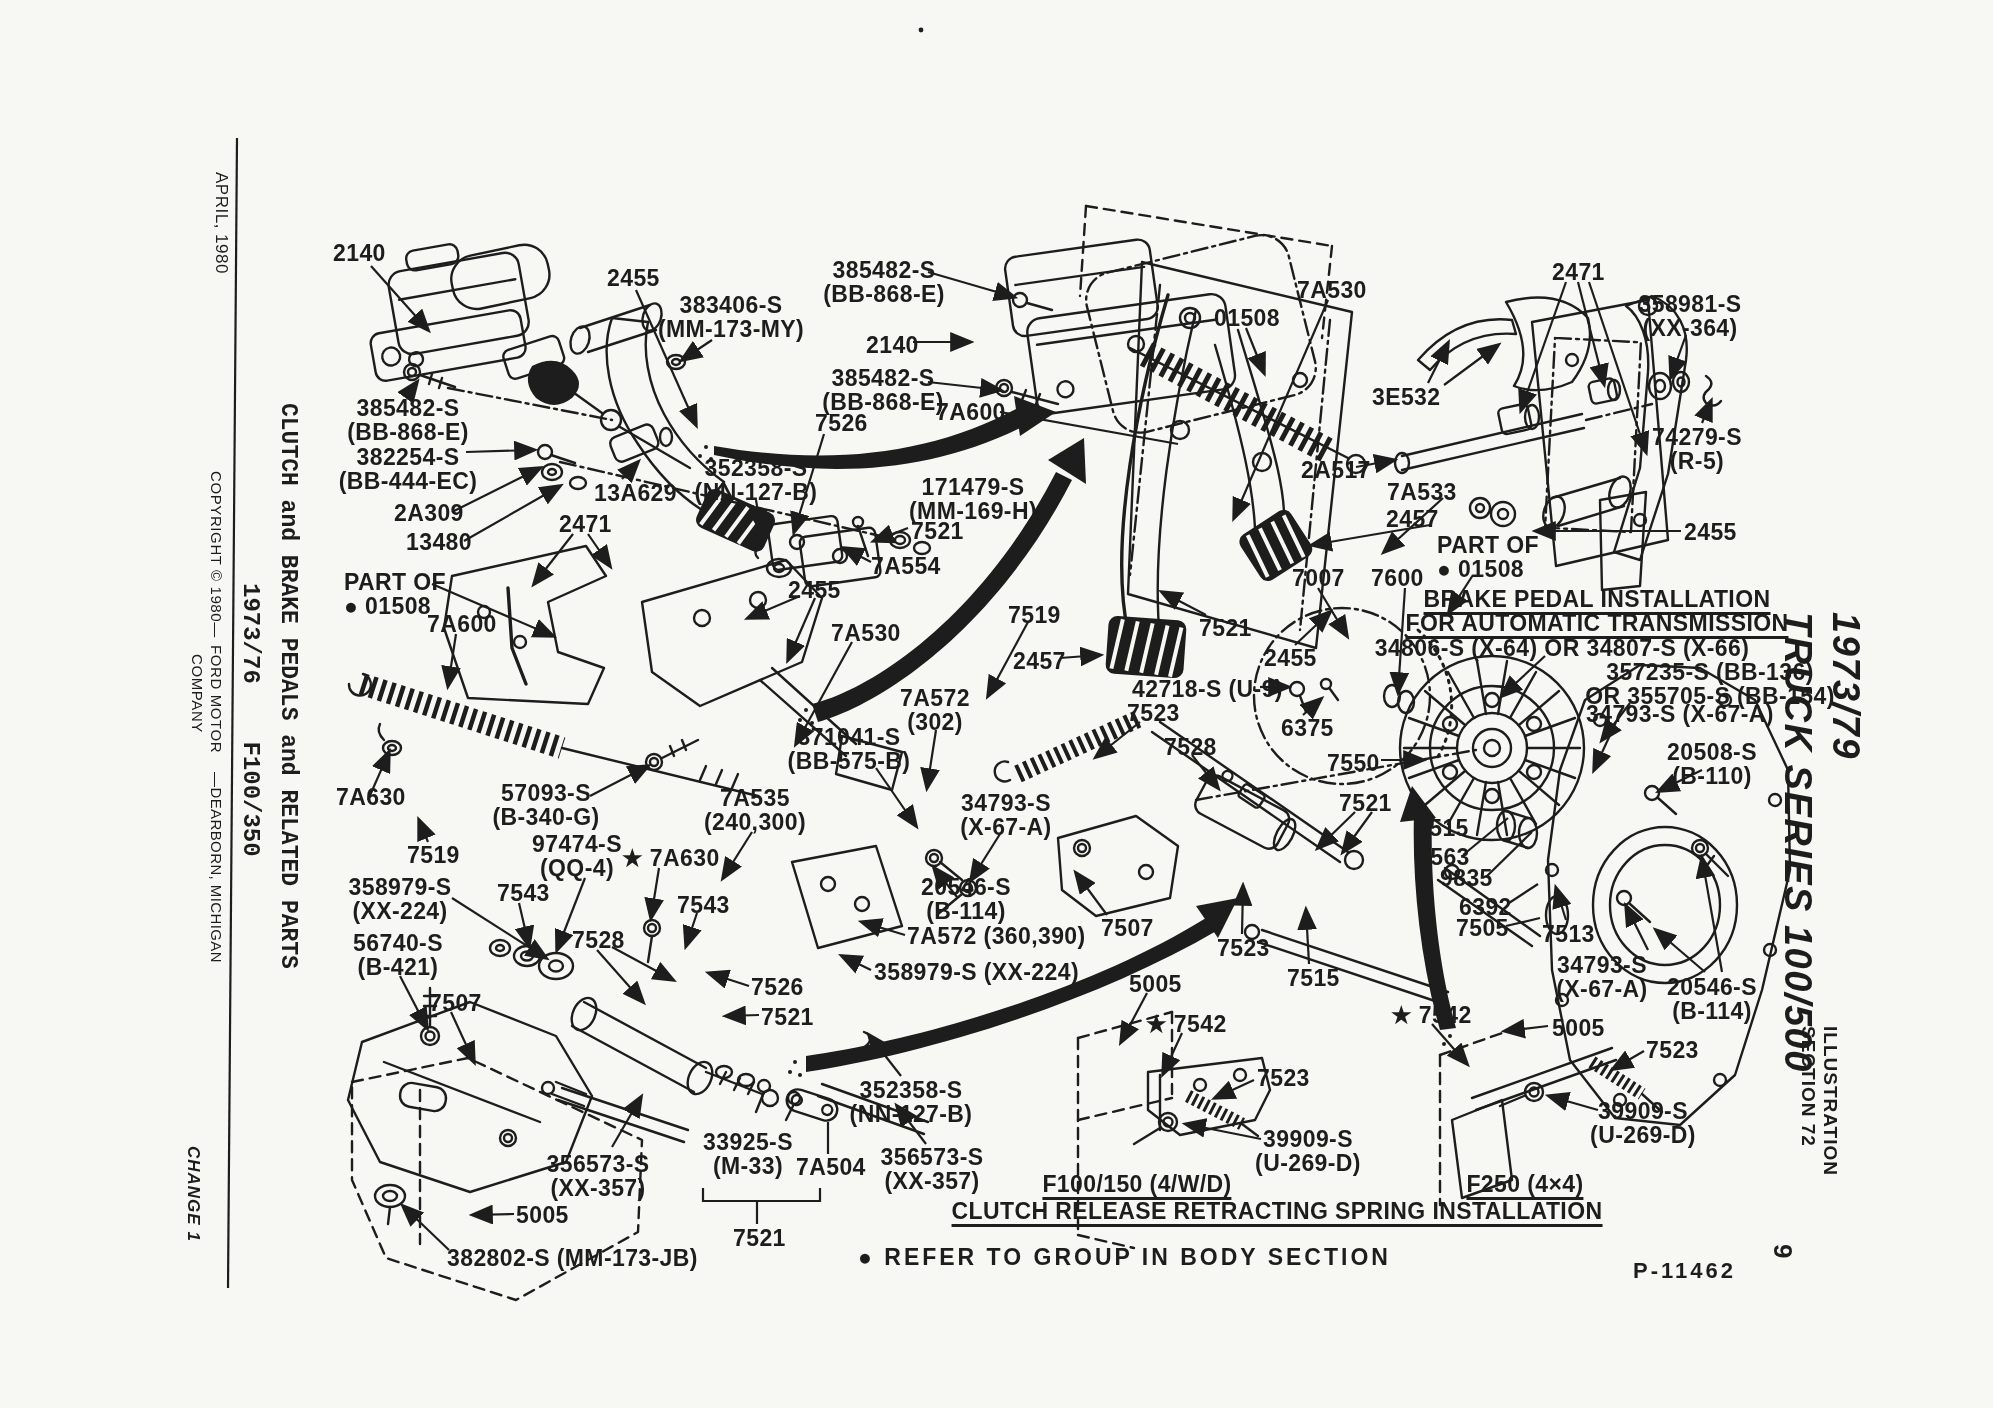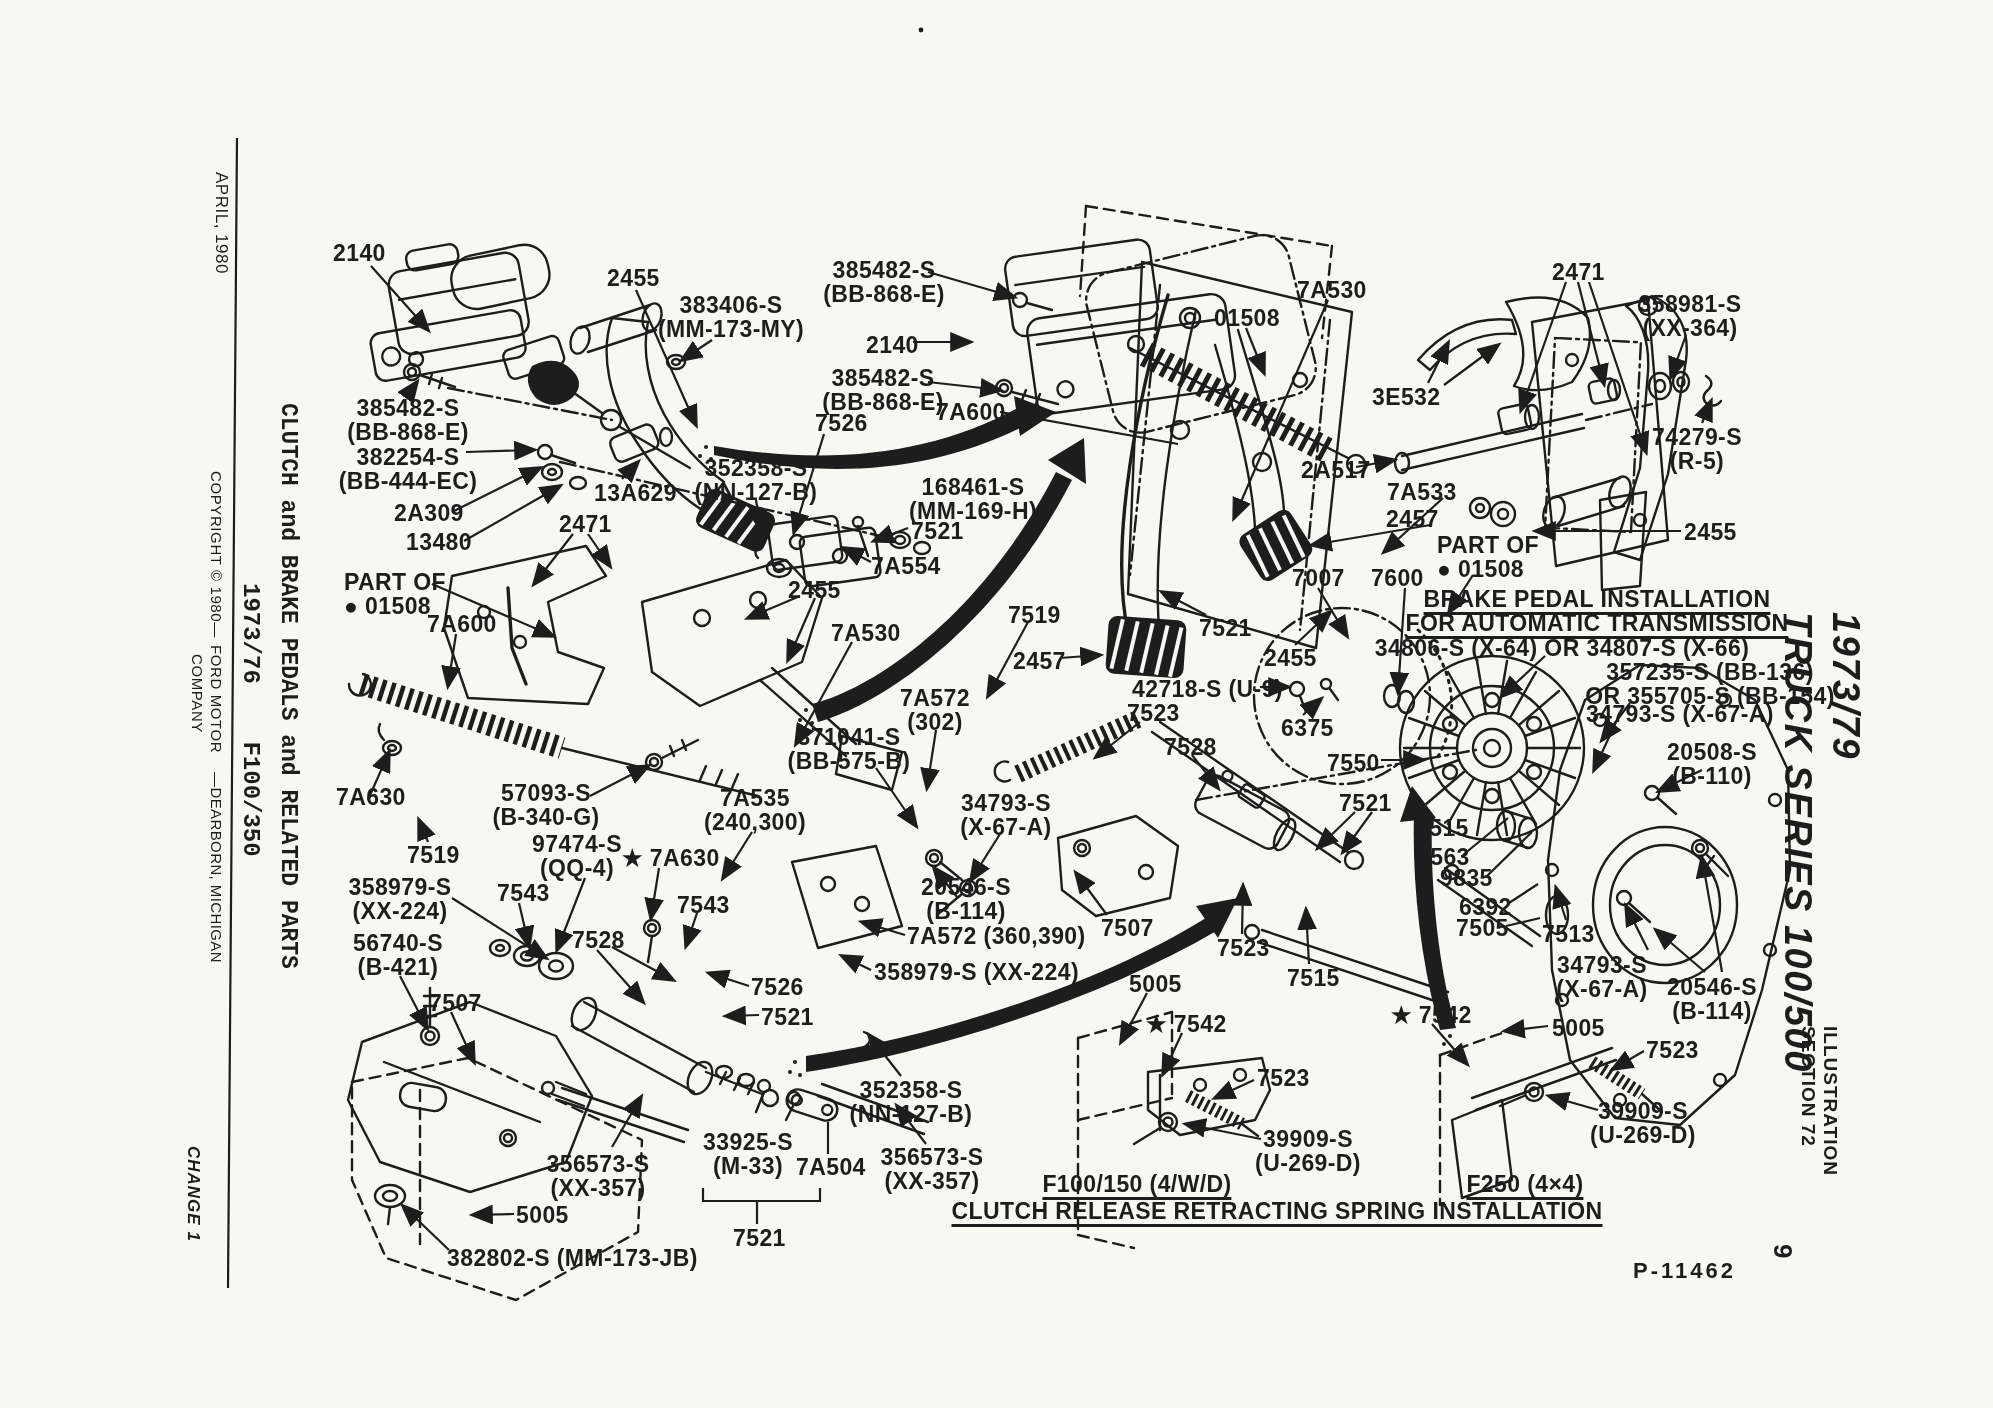--- a/index.html
+++ b/index.html
@@ -586,21 +586,21 @@
       <div class="lbl" style="left: 559px; top: 512px;">2471</div>
       <div class="lbl c" style="left: 756px; top: 456px;">352358-S
 (NN-127-B)</div>
       <div class="lbl" style="left: 815px; top: 411px;">7526</div>
       <div class="lbl c" style="left: 884px; top: 258px;">385482-S
 (BB-868-E)</div>
       <div class="lbl" style="left: 866px; top: 333px;">2140</div>
       <div class="lbl c" style="left: 883px; top: 366px;">385482-S
 (BB-868-E)</div>
       <div class="lbl" style="left: 936px; top: 400px;">7A600</div>
-      <div class="lbl c" style="left: 973px; top: 475px;">168461-S
+      <div class="lbl c" style="left: 973px; top: 475px;">171479-S
 (MM-169-H)</div>
       <div class="lbl" style="left: 911px; top: 519px;">7521</div>
       <div class="lbl" style="left: 871px; top: 554px;">7A554</div>
       <div class="lbl" style="left: 788px; top: 578px;">2455</div>
       <div class="lbl" style="left: 831px; top: 621px;">7A530</div>
       <div class="lbl" style="left: 1008px; top: 603px;">7519</div>
       <div class="lbl" style="left: 1013px; top: 649px;">2457</div>
       <div class="lbl c" style="left: 935px; top: 686px;">7A572
 (302)</div>
       <div class="lbl c" style="left: 849px; top: 725px;">371041-S
@@ -711,14 +711,15 @@
 <div class="rot" style="left:206px;top:654px;font-size:15px;letter-spacing:.6px;">COMPANY</div>
 <div class="rot" style="left:225px;top:772px;font-size:15px;letter-spacing:.4px;">—DEARBORN, MICHIGAN</div>
 <div class="rot mono" style="left:301px;top:403px;font-size:23px;">CLUTCH and BRAKE PEDALS and RELATED PARTS</div>
 <div class="rot mono" style="left:264px;top:583px;font-size:24px;">1973/76    F100/350</div>
 <div class="rot" style="left:203px;top:1146px;font-size:17px;font-style:italic;font-weight:700;letter-spacing:1px;">CHANGE 1</div>
 
 <div class="rot" style="left:1869px;top:612px;font-size:38px;line-height:1.25;font-weight:700;font-style:italic;letter-spacing:1.5px;"><span>1973/79</span><br><span>TRUCK SERIES 100/500</span></div>
 <div class="rot" style="left:1841px;top:1026px;font-size:19px;line-height:1.18;font-weight:700;letter-spacing:1px;"><span>ILLUSTRATION</span><br><span>SECTION 72</span></div>
 <div class="rot" style="left:1798px;top:1244px;font-size:26px;font-weight:700;">9</div>
 <div style="position:absolute;left:1633px;top:1258px;font-size:22px;font-weight:700;letter-spacing:3px;">P-11462</div>
+<div style="position:absolute;left:858px;top:1244px;font-size:23px;font-weight:700;letter-spacing:3px;">● REFER TO GROUP IN BODY SECTION</div>
 
 </div>
 
 </body></html>

